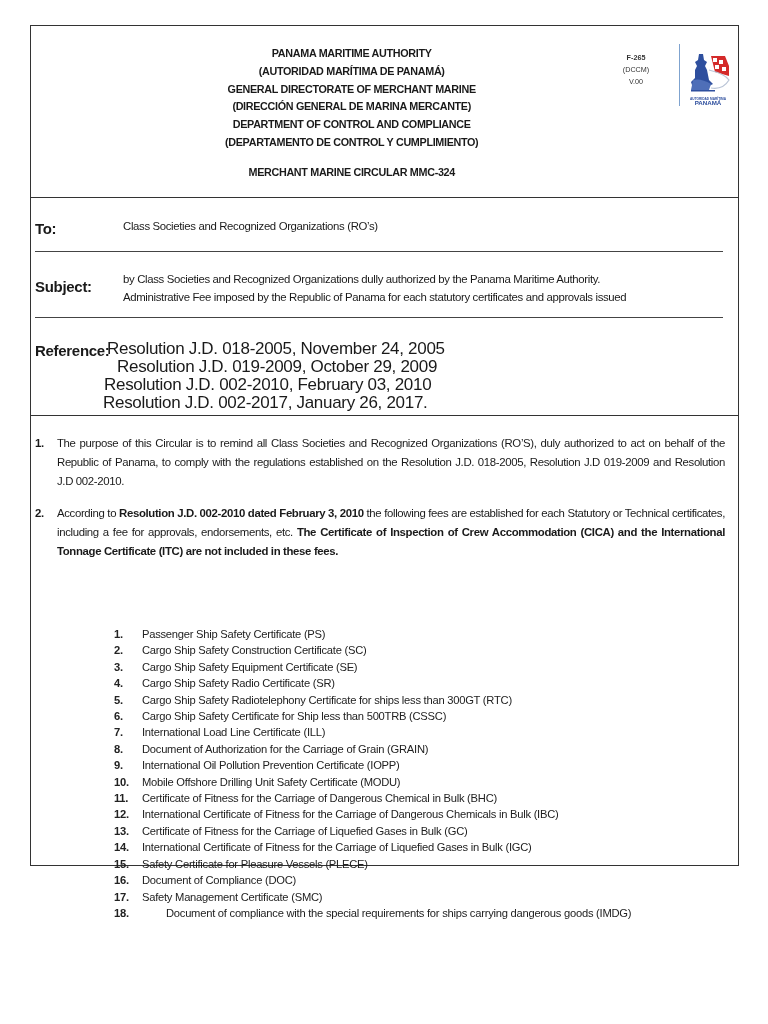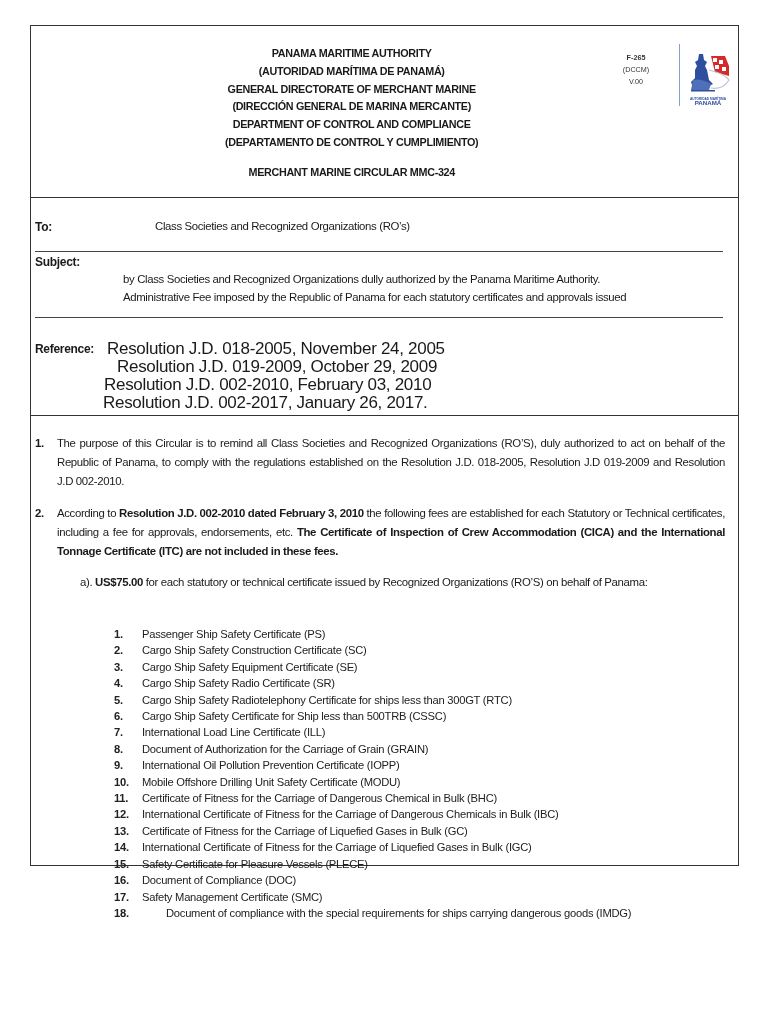--- a/index.html
+++ b/index.html
@@ -39,21 +39,21 @@
     .logo-divider {
       position: absolute; left: 648px; top: 18px; width: 1px; height: 62px;
       background: #7fa3cf;
     }
     .logo {
       position: absolute; left: 654px; top: 24px; width: 46px; height: 56px;
     }
 
     
     .meta-label {
-      position: absolute; left: 4px; font-size: 12px; font-weight: bold; letter-spacing: -0.3px;
+      position: absolute; left: 4px; font-size: 15px; font-weight: bold; letter-spacing: -0.3px;
     }
     .meta-value {
       position: absolute; left: 92px; font-size: 11.4px; line-height: 17.6px; letter-spacing: -0.35px;
     }
     .dashed-rule {
       position: absolute; left: 4px; width: 688px; height: 0;
       border-top: 1px solid #444;
     }
     .solid-rule {
       position: absolute; left: 0; width: 707px; height: 0;
@@ -117,24 +117,24 @@
         <path d="M14 4 L18 4 L19 10 L22 12 L20 16 L22 20 L24 30 L28 34 L20 38 L8 38 L6 32 L10 28 L10 20 L12 16 L10 12 L13 10 Z" fill="#2e4f9e"></path>
         <path d="M8 30 Q16 28 26 34 L24 40 L6 40 Z" fill="#4f6fb8"></path>
         <rect x="6" y="40" width="24" height="1.5" fill="#2e4f9e"></rect>
         <text x="23" y="50" font-size="3.2" text-anchor="middle" fill="#2e4f9e" font-family="Liberation Sans, sans-serif" font-weight="bold">AUTORIDAD MARÍTIMA</text>
         <text x="23" y="55" font-size="6.2" text-anchor="middle" fill="#2e4f9e" font-family="Liberation Sans, sans-serif" font-weight="bold">PANAMÁ</text>
       </svg>
     </div>
   </div>
 
   <div class="meta-label" style="top:194px;">To:</div>
-  <div class="meta-value" style="top:192px;margin-left:32px;">Class Societies and Recognized Organizations (RO’s)</div>
+  <div class="meta-value" style="top:192px;">Class Societies and Recognized Organizations (RO’s)</div>
   <div class="dashed-rule" style="top:225px;"></div>
 
-  <div class="meta-label" style="top:229px;">Subject:</div>
+  <div class="meta-label" style="top:252px;">Subject:</div>
   <div class="meta-value" style="top:245px; width:610px;">
     <div>by Class Societies and Recognized Organizations dully authorized by the Panama Maritime Authority.</div>
     <div>Administrative Fee imposed by the Republic of Panama for each statutory certificates and approvals issued</div>
   </div>
   <div class="dashed-rule" style="top:291px;"></div>
 
   <div class="meta-label" style="top:316px;">Reference:</div>
   <div class="ref-list" style="top:314px;">
     <div>Resolution J.D. 018-2005, November 24, 2005</div>
     <div>Resolution J.D. 019-2009, October 29, 2009</div>
@@ -146,21 +146,20 @@
   <div class="para" style="top:408px;">
     <span class="num">1.</span>
     <span class="text">The purpose of this Circular is to remind all Class Societies and Recognized Organizations (RO’S), duly authorized to act on behalf of the Republic of Panama, to comply with the regulations established on the Resolution J.D. 018-2005, Resolution J.D 019-2009 and Resolution J.D 002-2010.</span>
   </div>
 
   <div class="para" style="top:478px;">
     <span class="num">2.</span>
     <span class="text"><span>According to </span><span class="b">Resolution J.D. 002-2010 dated February 3, 2010</span><span> the following fees are established for each Statutory or Technical certificates, including a fee for approvals, endorsements, etc. </span><span class="b">The Certificate of Inspection of Crew Accommodation (CICA) and the International Tonnage Certificate (ITC) are not included in these fees.</span></span>
   </div>
 
-  <div class="sub-a" style="top:547px;"><span>a). </span><span class="b">US$75.00</span><span> for each statutory or technical certificate issued by Recognized Organizations (RO’S) on behalf of Panama:</span></div>
 
   <div class="cert-list" id="cert-list">
       <div class="cert-item"><span class="cert-num">1.</span><span style="font-weight: normal;">Passenger Ship Safety Certificate (PS)</span></div>
       <div class="cert-item"><span class="cert-num">2.</span><span style="font-weight: normal;">Cargo Ship Safety Construction Certificate (SC)</span></div>
       <div class="cert-item"><span class="cert-num">3.</span><span style="font-weight: normal;">Cargo Ship Safety Equipment Certificate (SE)</span></div>
       <div class="cert-item"><span class="cert-num">4.</span><span style="font-weight: normal;">Cargo Ship Safety Radio Certificate (SR)</span></div>
       <div class="cert-item"><span class="cert-num">5.</span><span style="font-weight: normal;">Cargo Ship Safety Radiotelephony Certificate for ships less than 300GT (RTC)</span></div>
       <div class="cert-item"><span class="cert-num">6.</span><span style="font-weight: normal;">Cargo Ship Safety Certificate for Ship less than 500TRB (CSSC)</span></div>
       <div class="cert-item"><span class="cert-num">7.</span><span style="font-weight: normal;">International Load Line Certificate (ILL)</span></div>
       <div class="cert-item"><span class="cert-num">8.</span><span style="font-weight: normal;">Document of Authorization for the Carriage of Grain (GRAIN)</span></div>

